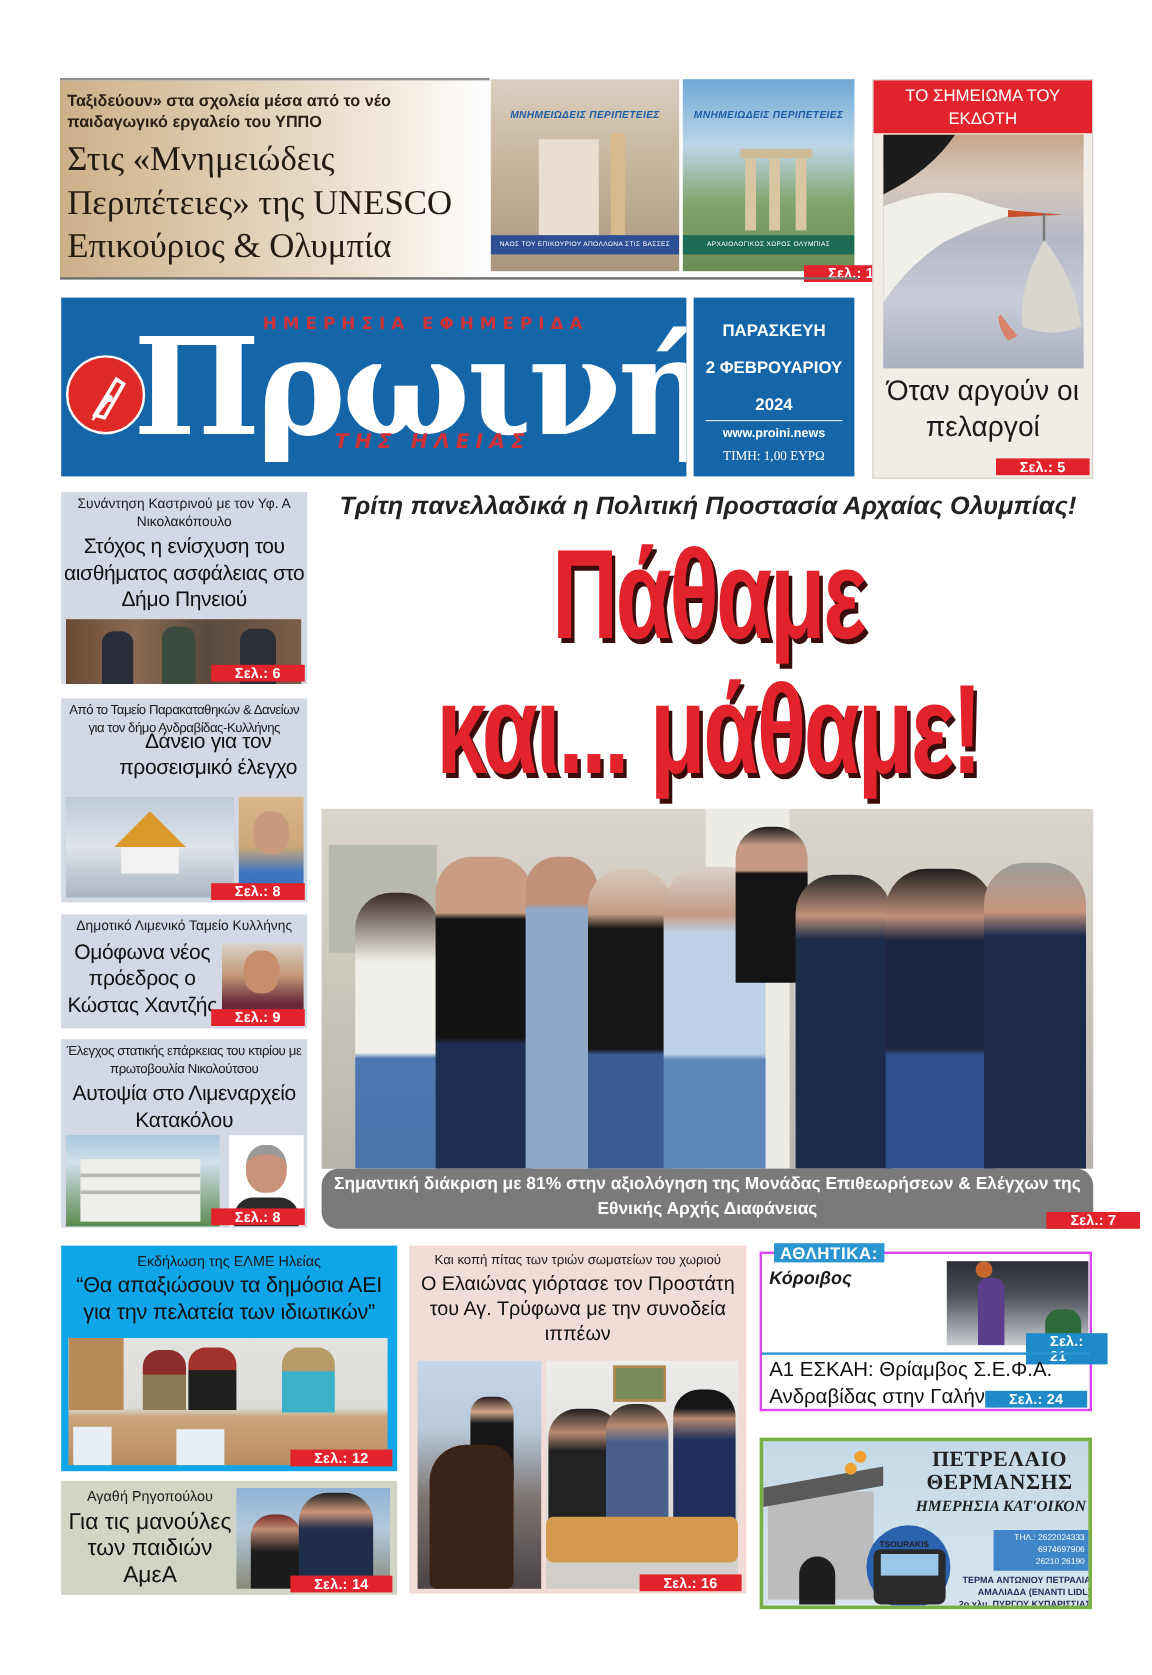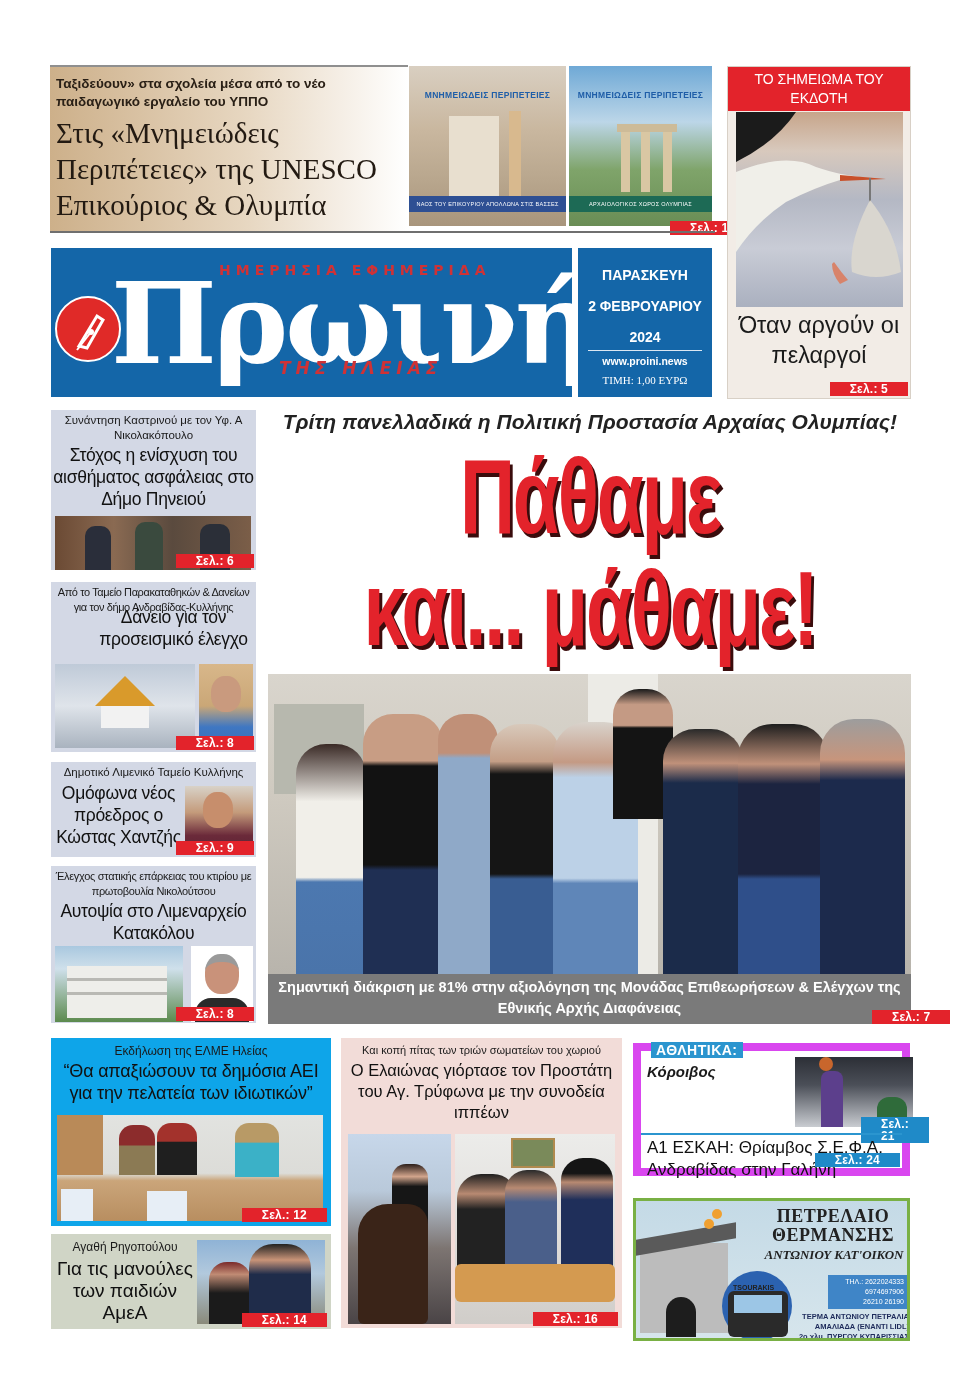--- a/index.html
+++ b/index.html
@@ -16,21 +16,21 @@
   #unesco { left: 50px; top: 65px; width: 358px; height: 167px;
     background: linear-gradient(90deg, #cdb08a 0%, #e7d7c1 55%, #ffffff 100%);
     border-top: 2px solid #8f8f8f; }
   #unesco .kicker { position: absolute; left: 6px; top: 8px; width: 350px; font-weight: bold; font-size: 13.5px; line-height: 18px; color: #2a2016; }
   #unesco .title { position: absolute; left: 6px; top: 48px; width: 360px; font-family: "Liberation Serif", "DejaVu Serif", serif; font-size: 29px; line-height: 36px; color: #231a12; }
   #unesco-bottom-rule { left: 50px; top: 231px; width: 665px; height: 2px; background: #6f6f6f; }
 
   .bookcover { top: 66px; height: 160px; overflow: hidden; }
   #cover1 { left: 409px; width: 157px; background: linear-gradient(180deg, #d9cfc1 0%, #c9b79f 40%, #b9a78e 70%, #a8957c 100%); }
   #cover2 { left: 569px; width: 143px; background: linear-gradient(180deg, #6fa9d6 0%, #bcd6e8 35%, #7fa46a 65%, #6a8d55 100%); }
-  .bookcover .series { position: absolute; left: 0; right: 0; top: 24px; text-align: center; font-weight: bold; font-size: 8.5px; color: #1f5ea8; letter-spacing: 0.3px; }
+  .bookcover .series { position: absolute; left: 0; right: 0; top: 24px; text-align: center; font-weight: bold; font-size: 8.5px; color: #1f5ea8; letter-spacing: 0.3px; font-style: italic; }
   .bookcover .band { position: absolute; left: 0; right: 0; top: 130px; height: 16px; color: #fff; font-size: 5.5px; text-align: center; line-height: 16px; letter-spacing: 0.3px; }
   #cover1 .band { background: #2e4f93; }
   #cover2 .band { background: #1d6a55; }
   .column { position: absolute; background: #e8dfcf; }
   .column.olive { background: #c9b894; }
 
   
   #editor-note { left: 727px; top: 66px; width: 184px; height: 333px; background: #f2ece6; border: 1px solid #d8d0c6; }
   #editor-note .head { position: absolute; left: 0; top: 0; width: 100%; height: 44px; background: #e3232b; color: #fff; text-align: center; font-size: 14px; line-height: 19px; padding-top: 3px; }
   #editor-note .photo { position: absolute; left: 8px; top: 45px; width: 167px; height: 195px; overflow: hidden;
@@ -56,35 +56,35 @@
   .lbox .title { position: absolute; left: 0; width: 100%; text-align: center; font-size: 17.5px; line-height: 22px; color: #111; letter-spacing: -0.3px; }
   .photo { position: absolute; overflow: hidden; }
 
   
   #main-kicker { left: 270px; top: 410px; width: 640px; text-align: center; font-style: italic; font-weight: bold; font-size: 21px; color: #222; letter-spacing: 0.1px; }
   #main-headline { left: 266px; top: 440px; width: 648px; text-align: center; font-family: "Liberation Sans", sans-serif; font-weight: bold; font-size: 106px; line-height: 112px; color: #e3232b;
     transform: scaleX(0.72); transform-origin: 50% 0; letter-spacing: -3px;
     text-shadow: 4px 4px 0 #3a0c0c; }
   #main-photo { left: 268px; top: 674px; width: 643px; height: 300px; overflow: hidden;
     background: linear-gradient(180deg, #d9d5cd 0%, #cfcac0 40%, #b8b4ac 100%); }
-  #main-caption { left: 268px; top: 974px; width: 643px; height: 50px; background: #7a7a7a; color: #fff; text-align: center; font-weight: bold; font-size: 14.5px; line-height: 21px; padding-top: 3px; }
+  #main-caption { left: 268px; top: 974px; width: 643px; height: 50px; background: #7a7a7a; color: #fff; text-align: center; font-weight: bold; font-size: 14.5px; line-height: 21px; padding-top: 3px; border-radius: 14px; }
 
   
   #elme { left: 51px; top: 1038px; width: 280px; height: 188px; background: #0ea5e9; }
   #elme .kicker { position: absolute; left: 0; top: 6px; width: 100%; text-align: center; font-size: 12px; color: #1a1a1a; }
   #elme .title { position: absolute; left: 0; top: 22px; width: 100%; text-align: center; font-size: 18px; line-height: 22px; color: #111; letter-spacing: -0.2px; }
   #amea { left: 51px; top: 1234px; width: 280px; height: 95px; background: #d0d5c6; }
   #amea .kicker { position: absolute; left: 4px; top: 6px; width: 140px; text-align: center; font-size: 12px; }
   #amea .title { position: absolute; left: 4px; top: 24px; width: 140px; text-align: center; font-size: 19px; line-height: 22px; color: #111; }
 
   #elaionas { left: 341px; top: 1038px; width: 281px; height: 290px; background: #f2dcd8; }
   #elaionas .kicker { position: absolute; left: 0; top: 6px; width: 100%; text-align: center; font-size: 11px; }
   #elaionas .title { position: absolute; left: 0; top: 22px; width: 100%; text-align: center; font-size: 16.5px; line-height: 21px; color: #111; }
 
-  #sports { left: 633px; top: 1043px; width: 277px; height: 133px; border: 8px solid #d946ef; background: #fff; }
+  #sports { left: 633px; top: 1043px; width: 277px; height: 133px; border: 2px solid #d946ef; background: #fff; }
   #sports .label { position: absolute; left: 10px; top: -9px; background: #2b95cf; color: #fff; font-weight: bold; font-size: 14px; line-height: 16px; padding: 0 5px; letter-spacing: 0.5px; }
   #sports .k1 { position: absolute; left: 6px; top: 12px; font-style: italic; font-weight: bold; font-size: 15px; }
   #sports .t1 { position: absolute; left: 6px; top: 31px; width: 150px; font-size: 17.5px; line-height: 21px; color: #111; }
   #sports .rule { position: absolute; left: 0; right: 0; top: 82px; height: 2px; background: #2b95cf; }
   #sports .t2 { position: absolute; left: 6px; top: 86px; width: 265px; font-size: 17px; line-height: 22px; color: #111; }
 
   #ad { left: 633px; top: 1185px; width: 277px; height: 143px; background: #79b044; padding: 3px; margin-top: 13px; }
   #ad .inner { position: relative; width: 100%; height: 100%; background: linear-gradient(180deg, #c4dae6 0%, #d6e5ec 100%); overflow: hidden; }
   #ad .h1 { position: absolute; left: 122px; top: 6px; width: 150px; text-align: center; font-family: "Liberation Serif", serif; font-weight: bold; font-size: 18px; line-height: 19px; color: #222; letter-spacing: 0.5px; }
   #ad .h2 { position: absolute; left: 118px; top: 46px; width: 160px; text-align: center; font-family: "Liberation Serif", serif; font-style: italic; font-weight: bold; font-size: 13px; color: #222; }
@@ -286,21 +286,21 @@
     <div class="abs" style="left:4px;top:42px;width:88px;height:90px;background:#bcbcbc;"></div>
     <div class="abs" style="left:0;top:30px;width:100px;height:16px;background:#5a5a5a;transform:skewY(-10deg);"></div>
     <div class="abs" style="left:30px;top:96px;width:30px;height:40px;background:#1d1d1d;border-radius:15px 15px 0 0;"></div>
     <div class="abs" style="left:76px;top:8px;width:10px;height:10px;border-radius:50%;background:#f0a030;"></div>
     <div class="abs" style="left:68px;top:18px;width:10px;height:10px;border-radius:50%;background:#f0a030;"></div>
     <div class="abs" style="left:86px;top:70px;width:70px;height:70px;border-radius:50%;background:#2b62b0;"></div>
     <div class="abs" style="left:92px;top:90px;width:60px;height:46px;background:#2a2a2a;border-radius:6px;"></div>
     <div class="abs" style="left:98px;top:94px;width:48px;height:18px;background:#9cc6e6;"></div>
     <div class="brand">TSOURAKIS</div>
     <div class="h1">ΠΕΤΡΕΛΑΙΟ ΘΕΡΜΑΝΣΗΣ</div>
-    <div class="h2">ΑΝΤΩΝΙΟΥ ΚΑΤ'ΟΙΚΟΝ</div>
+    <div class="h2">ΗΜΕΡΗΣΙΑ ΚΑΤ'ΟΙΚΟΝ</div>
     <div class="phones">
       <div>ΤΗΛ.: 2622024333</div>
       <div>6974697906</div>
       <div>26210 26190</div>
     </div>
     <div class="addr">
       <div>ΤΕΡΜΑ ΑΝΤΩΝΙΟΥ ΠΕΤΡΑΛΙΑ</div>
       <div>ΑΜΑΛΙΑΔΑ (ΕΝΑΝΤΙ LIDL)</div>
       <div>2ο χλμ. ΠΥΡΓΟΥ ΚΥΠΑΡΙΣΣΙΑΣ</div>
     </div>

